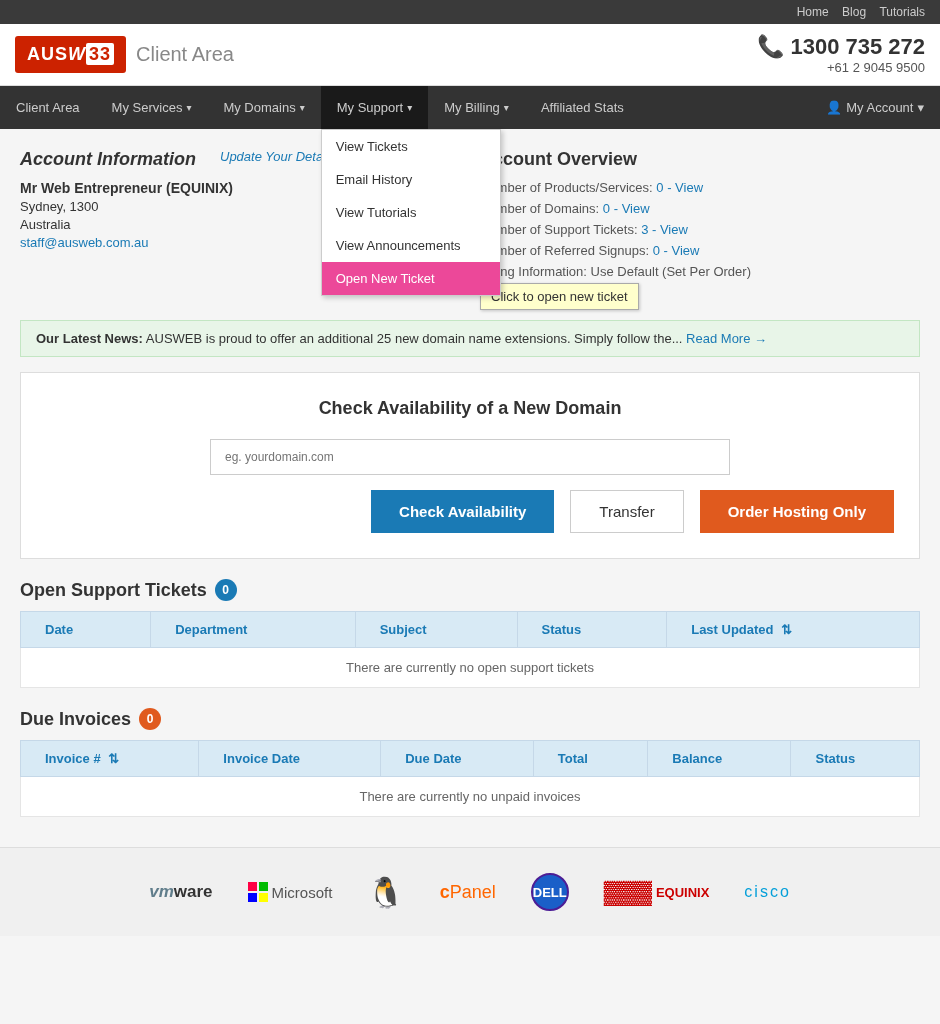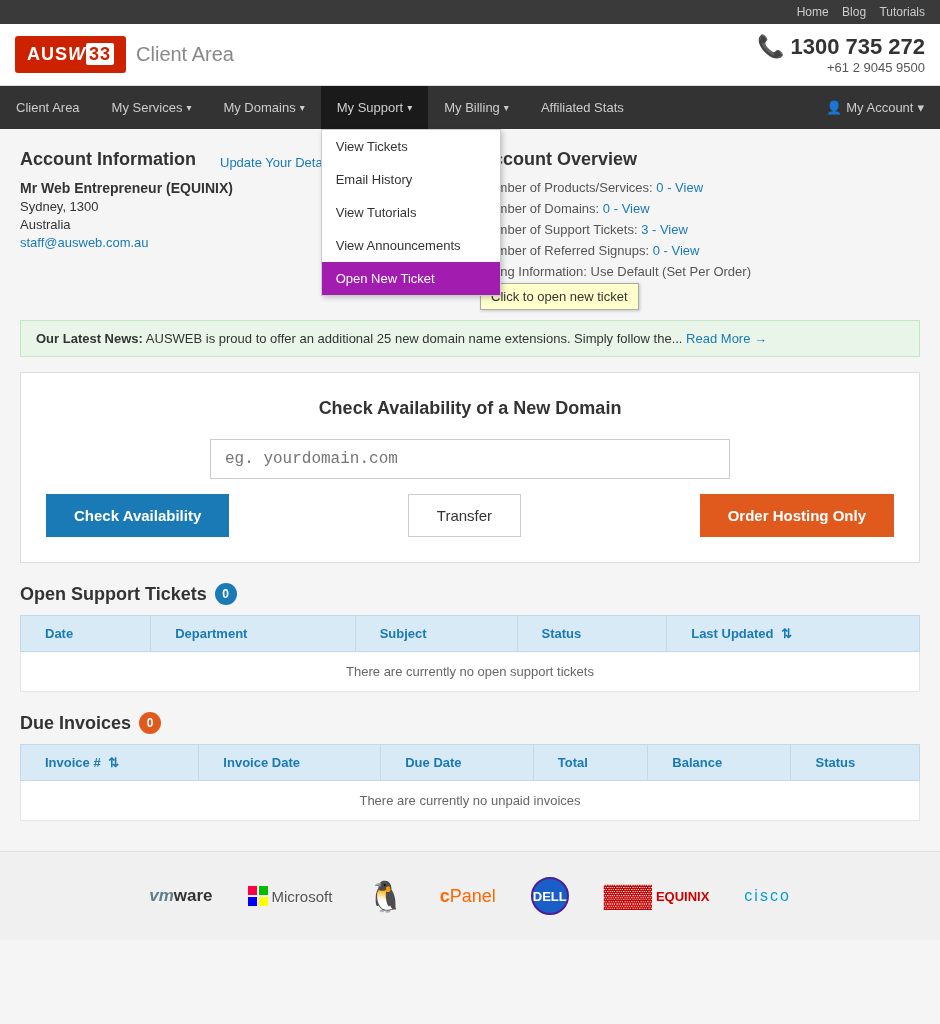--- a/index.html
+++ b/index.html
@@ -23,48 +23,48 @@
     .nav-item { color: #ccc; padding: 14px 16px; cursor: pointer; font-size: 13px; display: flex; align-items: center; gap: 4px; white-space: nowrap; text-decoration: none; }
     .nav-item.active { background: #1a1a1a; }
     .nav-item .caret { font-size: 10px; }
     .nav-spacer { flex: 1; }
     .nav-account { color: #ccc; padding: 14px 16px; cursor: pointer; font-size: 13px; display: flex; align-items: center; gap: 4px; }
 
     
     .dropdown-container { position: relative; }
     .dropdown-menu { position: absolute; top: 100%; left: 0; background: #fff; border: 1px solid #ccc; box-shadow: 2px 2px 5px rgba(0,0,0,0.2); z-index: 100; min-width: 180px; }
     .dropdown-item { padding: 9px 14px; color: #333; cursor: pointer; font-size: 13px; display: block; }
-    .dropdown-item.highlighted { background: #a21caf; color: #fff; }
+    .dropdown-item.highlighted { background: #ec4899; color: #fff; }
 
     
     .content { padding: 20px; }
     .two-col { display: flex; gap: 20px; }
 
     
     .account-info { flex: 1; }
-    .account-info h2 { font-size: 18px; color: #333; margin-bottom: 10px; display: flex; align-items: flex-end; gap: 24px; }
+    .account-info h2 { font-size: 18px; color: #333; margin-bottom: 10px; display: flex; align-items: flex-start; gap: 24px; font-style: italic; }
     .account-info h2 a { color: #1a7ab5; font-size: 13px; font-weight: normal; text-decoration: none; }
     .account-info p { margin-bottom: 3px; color: #333; }
     .account-info .email { color: #1a7ab5; }
 
     
     .account-overview { flex: 1; }
     .account-overview h2 { font-size: 18px; color: #333; margin-bottom: 10px; }
     .account-overview p { margin-bottom: 6px; color: #555; }
     .account-overview a { color: #1a7ab5; text-decoration: none; }
 
     
     .news-bar { background: #e8f5e8; border: 1px solid #c3e6c3; padding: 10px 15px; margin: 15px 0; font-size: 13px; color: #333; }
     .news-bar a { color: #1a7ab5; text-decoration: none; }
 
     
     .domain-section { background: #fff; border: 1px solid #ddd; padding: 25px; margin: 10px 0; text-align: center; }
     .domain-section h3 { font-size: 18px; margin-bottom: 20px; color: #333; font-weight: bold; }
-    .domain-input { width: 520px; padding: 10px 14px; border: 1px solid #ccc; font-size: 16px; color: #999; margin-bottom: 15px; outline: none; font-family: Liberation Mono, monospace; }
-    .domain-buttons { display: flex; justify-content: space-between; gap: 0; }
+    .domain-input { width: 520px; padding: 10px 14px; border: 1px solid #ccc; font-size: 12px; color: #999; margin-bottom: 15px; outline: none; }
+    .domain-buttons { display: flex; justify-content: flex-end; gap: 16px; }
     .btn-check { background: #1a7ab5; color: #fff; border: none; padding: 12px 28px; font-size: 15px; cursor: pointer; font-weight: bold; }
     .btn-transfer { background: #fff; color: #333; border: 1px solid #ccc; padding: 12px 28px; font-size: 15px; cursor: pointer; }
     .btn-order { background: #e05a1e; color: #fff; border: none; padding: 12px 28px; font-size: 15px; cursor: pointer; font-weight: bold; }
 
     
     .section-header { display: flex; align-items: center; gap: 8px; margin: 20px 0 10px 0; }
     .section-header h2 { font-size: 18px; font-weight: bold; color: #333; }
     .badge { background: #1a7ab5; color: #fff; border-radius: 50%; width: 22px; height: 22px; display: inline-flex; align-items: center; justify-content: center; font-size: 12px; font-weight: bold; }
     .badge-red { background: #e05a1e; }
 

